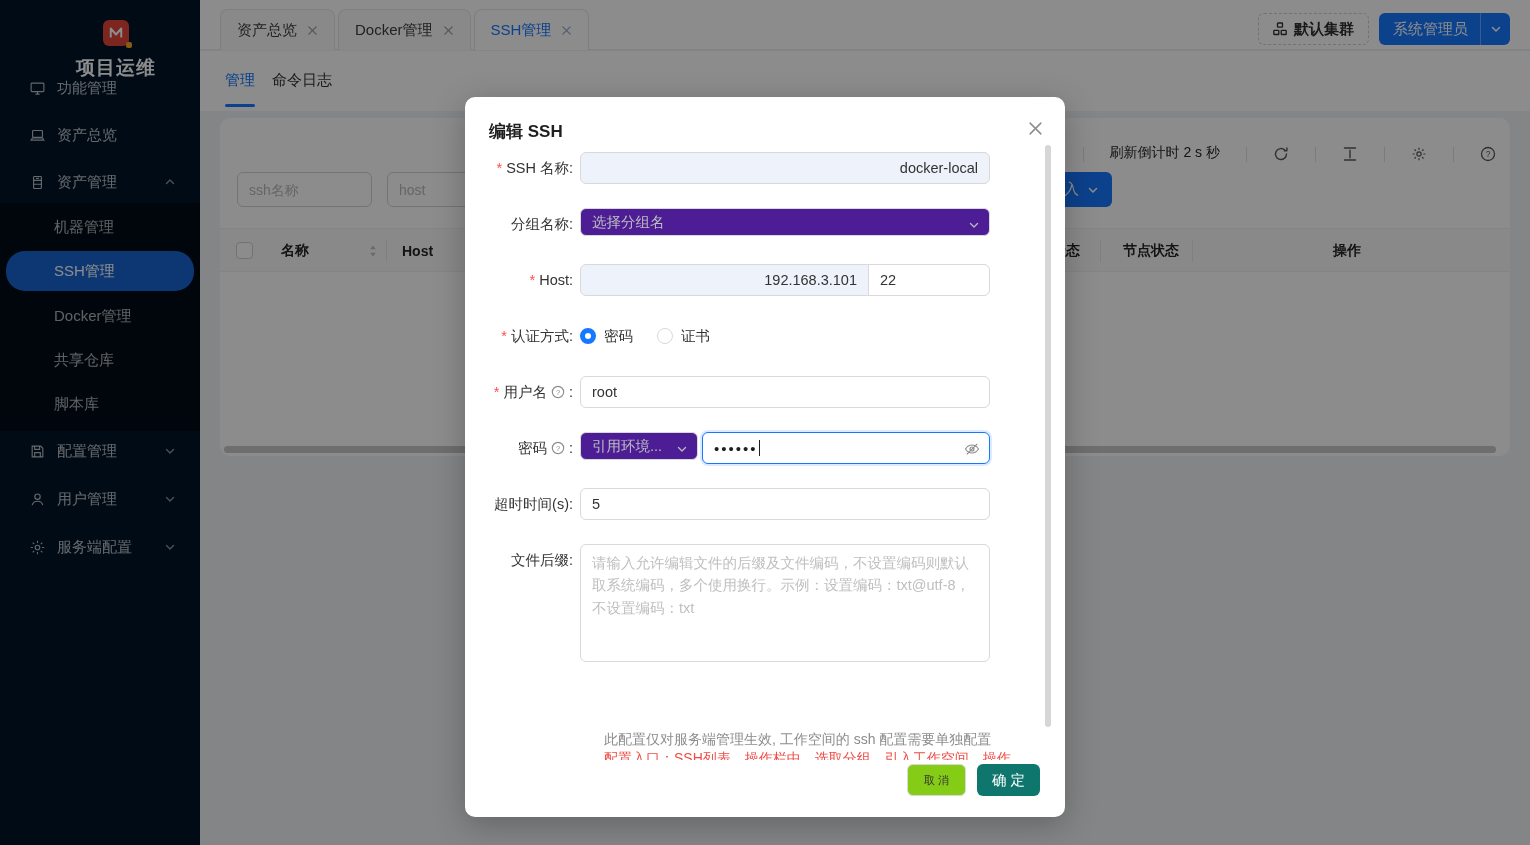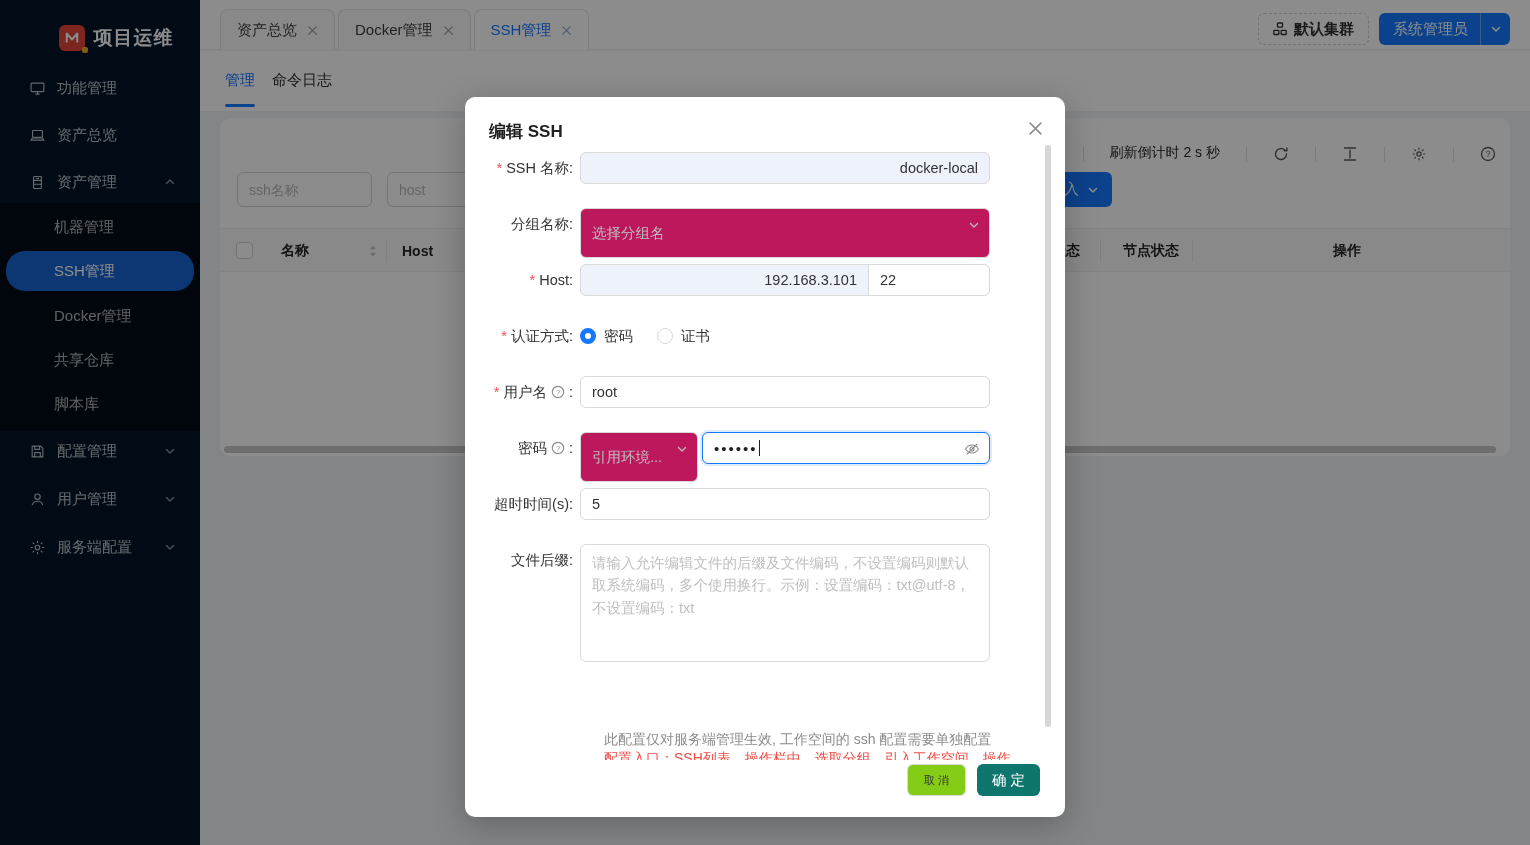--- a/index.html
+++ b/index.html
@@ -2,21 +2,21 @@
 <html><head>
 <meta charset="utf-8">
 <style>
   * { margin:0; padding:0; box-sizing:border-box; }
   html,body { width:1530px; height:845px; }
   body { font-family:"Liberation Sans","DejaVu Sans",sans-serif; }
   .stage { position:relative; width:1530px; height:845px; background:#f0f2f5; overflow:hidden; }
 
   
   .sidebar { position:absolute; left:0; top:0; width:200px; height:845px; background:#001529; z-index:1; }
-  .logo-row { position:absolute; left:0; top:4px; width:232px; height:68px; display:flex; align-items:center; justify-content:center; gap:9px; }
+  .logo-row { position:absolute; left:0; top:16px; width:232px; height:68px; display:flex; align-items:center; justify-content:center; gap:9px;flex-direction:column; }
   .logo-mark { width:26px; height:26px; background:#e2453a; border-radius:6px; position:relative; display:flex; align-items:center; justify-content:center; }
   .logo-mark svg { display:block; }
   .logo-mark::after { content:""; position:absolute; right:-3px; bottom:-2px; width:6px; height:6px; background:#f5a623; border-radius:2px; }
   .logo-text { color:#ffffff; font-size:19px; font-weight:bold; letter-spacing:1px; }
   .menu-item { position:absolute; left:0; width:200px; height:48px; display:flex; align-items:center; color:rgba(255,255,255,0.72); font-size:15px; cursor:pointer; }
   .menu-item .mi-icon { position:absolute; left:29px; display:flex; }
   .menu-item .mi-label { position:absolute; left:57px; }
   .menu-item .mi-chevron { position:absolute; right:24px; display:flex; color:rgba(255,255,255,0.55); }
   .submenu-bg { position:absolute; left:0; top:203px; width:200px; height:228px; background:#000c17; }
   .submenu-item { position:absolute; left:0; width:200px; height:44px; display:flex; align-items:center; color:rgba(255,255,255,0.68); font-size:15px; cursor:pointer; }
@@ -83,21 +83,21 @@
   .modal-scrollthumb { position:absolute; right:14px; top:48px; width:6px; height:582px; background:#d6d6d6; border-radius:3px; cursor:pointer; }
   .modal-body { position:absolute; left:0; top:55px; width:576px; }
   .frow { position:relative; width:100%; height:32px; margin-bottom:24px; }
   .flabel { position:absolute; left:0; top:0; width:108px; height:32px; display:flex; align-items:center; justify-content:flex-end; gap:3px; font-size:14.5px; color:#333333; }
   .req { color:#ff4d4f; margin-right:1px; }
   .help-icon { display:flex; color:#8c8c8c; margin:0 1px; }
   .fctrl { position:absolute; left:115px; top:0; width:410px; }
   .inp { width:100%; height:32px; border:1px solid #d9d9d9; border-radius:6px; background:#ffffff; padding:0 11px; font-size:14.5px; color:#333333; }
   .inp::placeholder { color:#bfbfbf; }
   .inp.hl { background:#edf2fb;text-align:right; }
-  .selectbox { position:relative; height:50px; border:1px solid #d9d9d9; border-radius:6px; background:#be185d; display:flex; align-items:center; padding:0 26px 0 11px; font-size:14.5px; color:#bfbfbf; cursor:pointer; }
+  .selectbox { position:relative; height:28px; border:1px solid #d9d9d9; border-radius:6px; background:#4c1d95; display:flex; align-items:center; padding:0 26px 0 11px; font-size:14.5px; color:#bfbfbf; cursor:pointer; }
   .selectbox .sel-caret { position:absolute; right:9px; top:10px; display:flex; color:#bdbdbd; }
   .host-group { display:flex; width:410px; }
   .host-group .inp-host { width:289px; border-radius:6px 0 0 6px; }
   .host-group .inp-port { width:122px; border-radius:0 6px 6px 0; margin-left:-1px; }
   .radio-group { display:flex; align-items:center; height:32px; gap:8px; }
   .radio { width:16px; height:16px; border-radius:50%; background:#ffffff; border:1px solid #d9d9d9; cursor:pointer; }
   .radio.checked { border:5px solid #1677ff; }
   .radio-label { font-size:14.5px; color:#333333; }
   .radio2 { margin-left:16px; }
   .pwd-row { display:flex; width:410px; }

